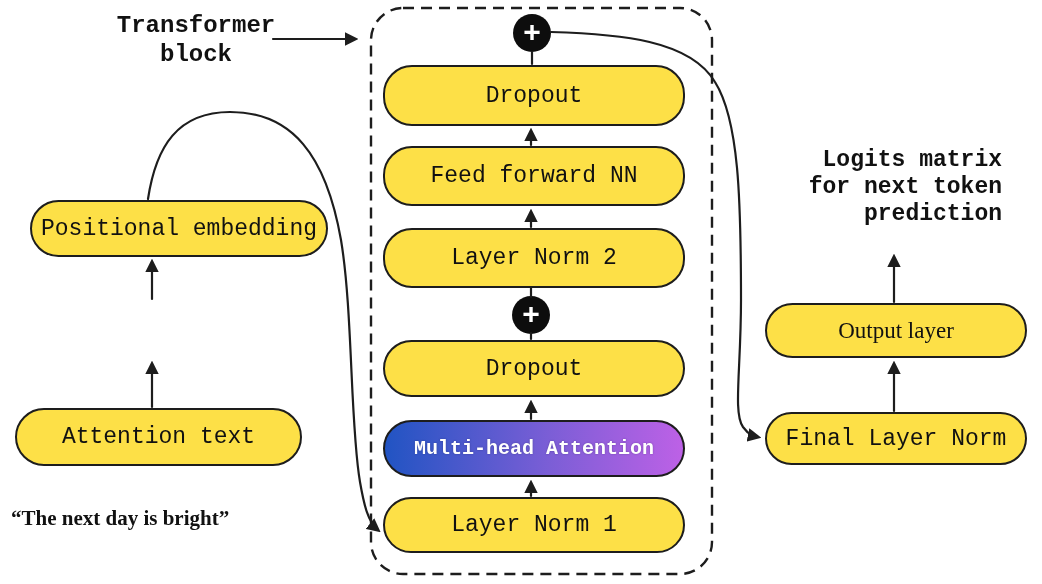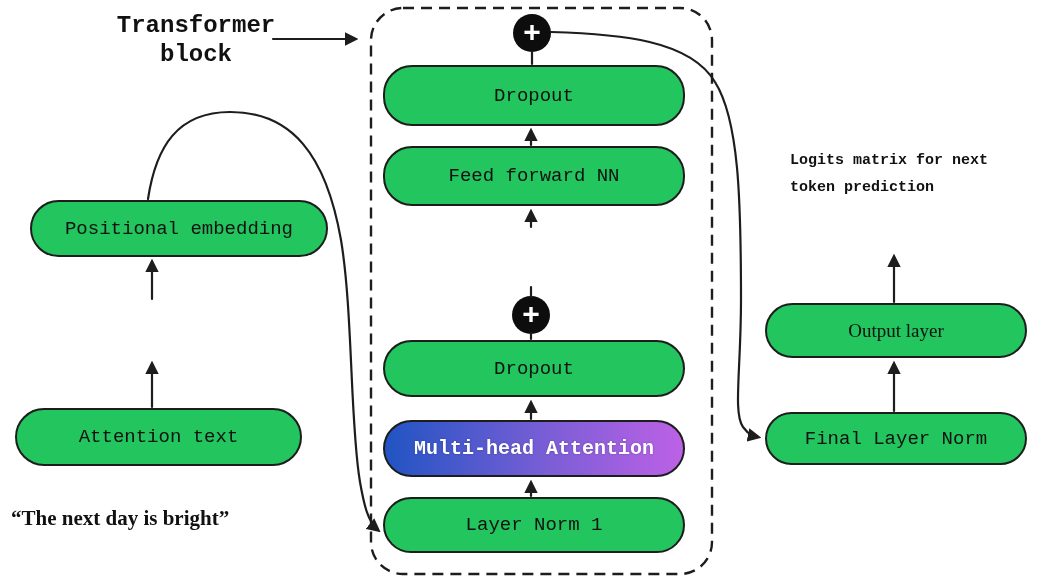--- a/index.html
+++ b/index.html
@@ -21,27 +21,27 @@
     position: absolute;
     left: 0;
     top: 0;
     width: 1042px;
     height: 584px;
     pointer-events: none;
     z-index: 3;
   }
   .box {
     position: absolute;
-    background: #22c55e;
+    background: #fde047;
     border: 2px solid #1d1d1d;
     border-radius: 29px;
     display: flex;
     align-items: center;
     justify-content: center;
-    font-size: 19px;
+    font-size: 23px;
     white-space: nowrap;
     z-index: 2;
     box-sizing: border-box;
   }
   
   .b-pos { left: 30px;  top: 200px; width: 298px; height: 57px; }
   .b-tok { left: 14px;  top: 300px; width: 296px; height: 58px; }
   .b-txt { left: 15px;  top: 408px; width: 287px; height: 58px; }
   
   .b-do1 { left: 383px; top: 65px;  width: 302px; height: 61px; }
@@ -84,21 +84,21 @@
   .a-tb {
     left: 96px; top: 11px; width: 200px;
     font-size: 24px; line-height: 29px; text-align: center;
   }
   .a-quote {
     left: 11px; top: 506px;
     font-size: 21px; white-space: nowrap; font-family: Liberation Serif, serif;
   }
   .a-logits {
     left: 790px; top: 147px; width: 212px;
-    font-size: 15px; line-height: 27px; text-align: left;
+    font-size: 23px; line-height: 27px; text-align: right;
   }
 </style>
 </head>
 <body>
 
 <div class="canvas">
 
   <svg class="overlay" viewBox="0 0 1042 584" xmlns="http://www.w3.org/2000/svg">
     <defs>
       <marker id="arrow" viewBox="0 0 10 10" refX="7.5" refY="5" markerWidth="6.2" markerHeight="6.2" orient="auto">
@@ -139,20 +139,21 @@
   <div class="ann a-logits">Logits matrix for next token prediction</div>
 
   <div class="box b-pos">Positional embedding</div>
   <div class="box b-txt">Attention text</div>
 
   <div class="add-circle c-top">
     <span>+</span>
   </div>
   <div class="box b-do1">Dropout</div>
   <div class="box b-ffn">Feed forward NN</div>
+  <div class="box b-ln2">Layer Norm 2</div>
   <div class="add-circle c-mid">
     <span>+</span>
   </div>
   <div class="box b-do2">Dropout</div>
   <div class="box b-mha" style="background:linear-gradient(90deg,#2154c3 0%,#7b5ed6 55%,#bd61e6 100%)">Multi-head Attention</div>
   <div class="box b-ln1">Layer Norm 1</div>
 
   <div class="box b-out">Output layer</div>
   <div class="box b-fln">Final Layer Norm</div>
 

